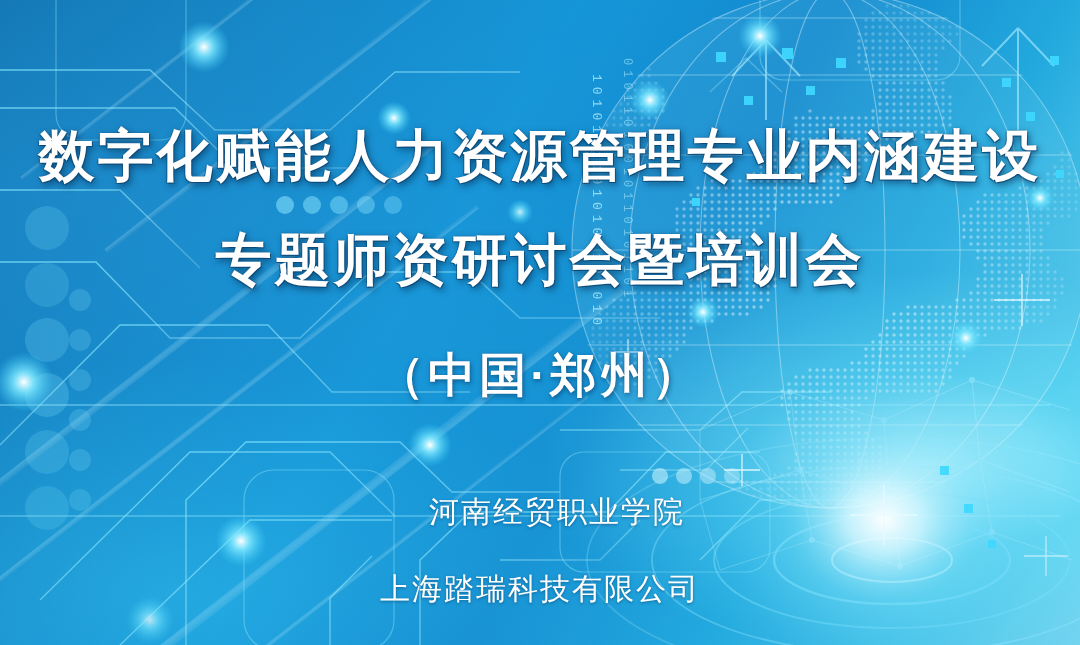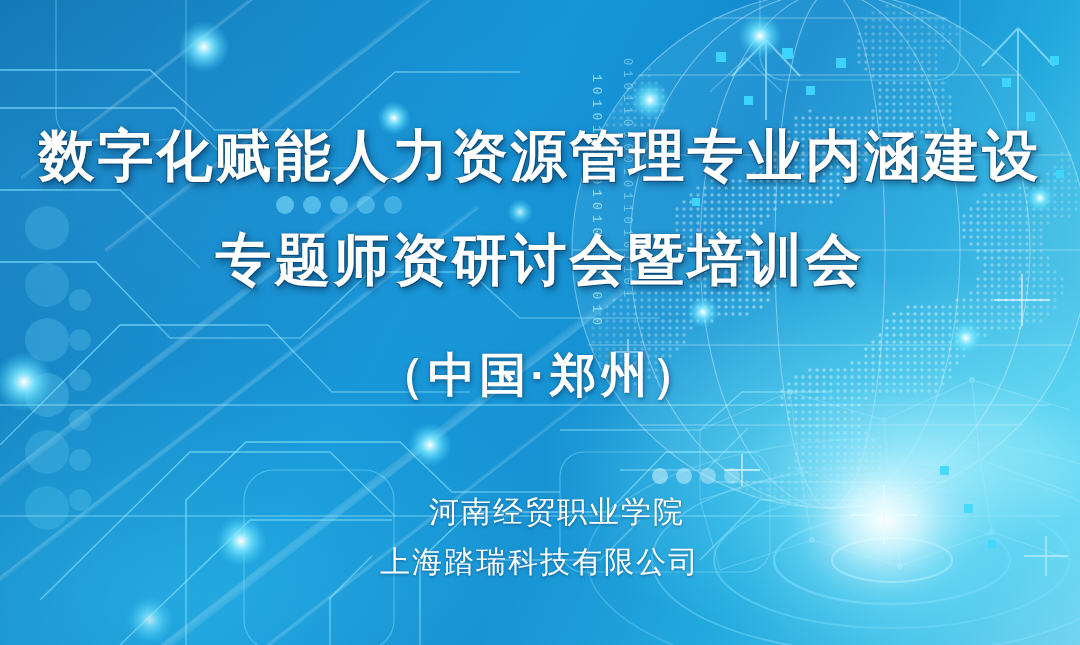--- a/index.html
+++ b/index.html
@@ -29,21 +29,21 @@
   #t2{top:232px;}
   .subtitle{
     top:349px;font-weight:700;font-size:47px;line-height:52px;letter-spacing:4px;
     text-shadow:0 0 1px rgba(12,70,115,0.8),1px 2px 5px rgba(6,48,85,0.55);
   }
   .org{
     font-weight:400;font-size:30px;line-height:34px;letter-spacing:2px;
     text-shadow:0 1px 3px rgba(8,55,95,0.55);
   }
   #o1{top:495px;padding-left:34px;}
-  #o2{top:545px;}
+  #o2{top:572px;}
 </style>
 </head>
 <body>
 
 <div class="banner">
 
   <svg class="layer" viewBox="0 0 1080 645" preserveAspectRatio="none" xmlns="http://www.w3.org/2000/svg">
     <defs>
       <linearGradient id="trace" x1="0" y1="0" x2="1" y2="1">
         <stop offset="0%" stop-color="#7fe6ff" stop-opacity="0.75"></stop>

